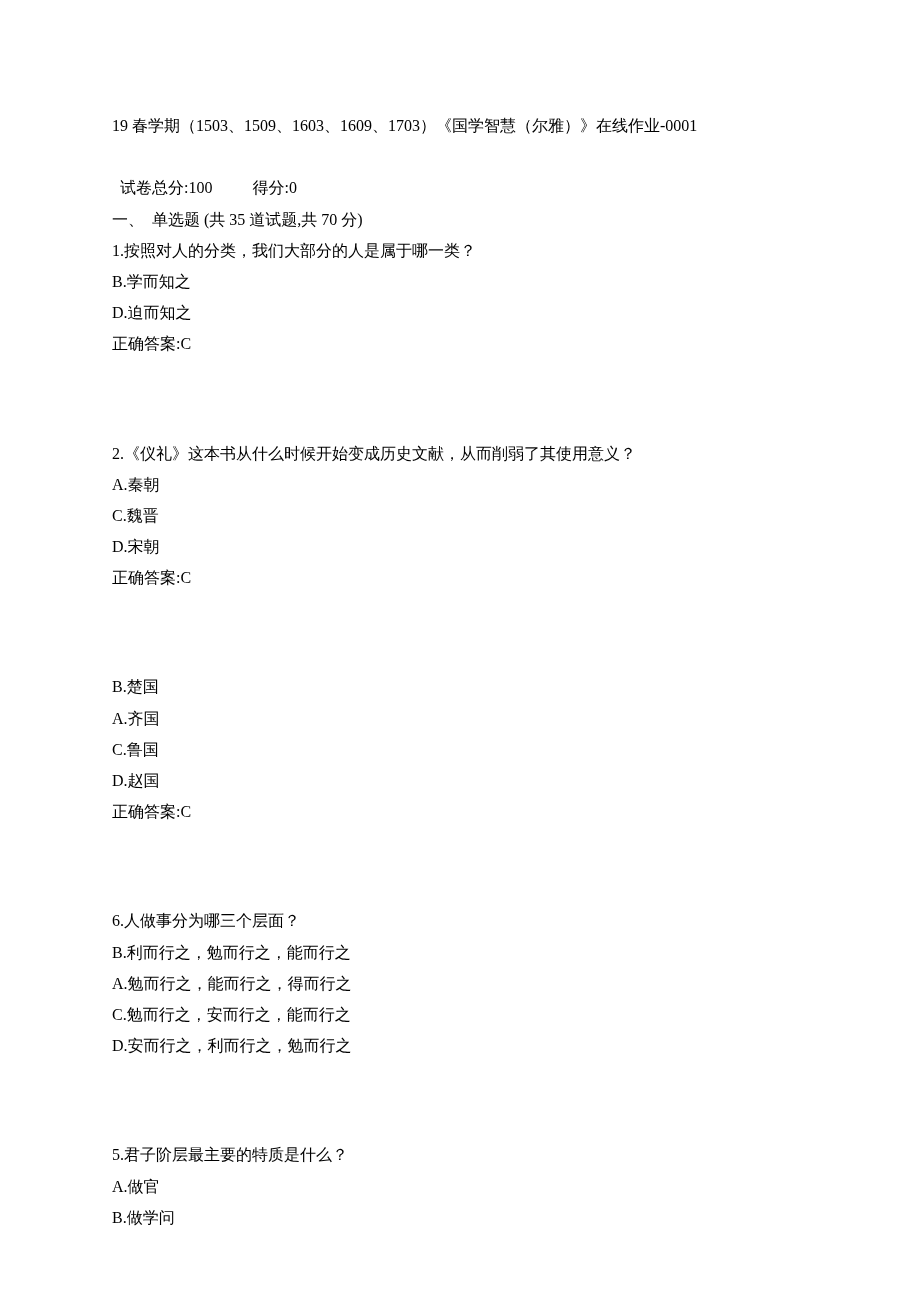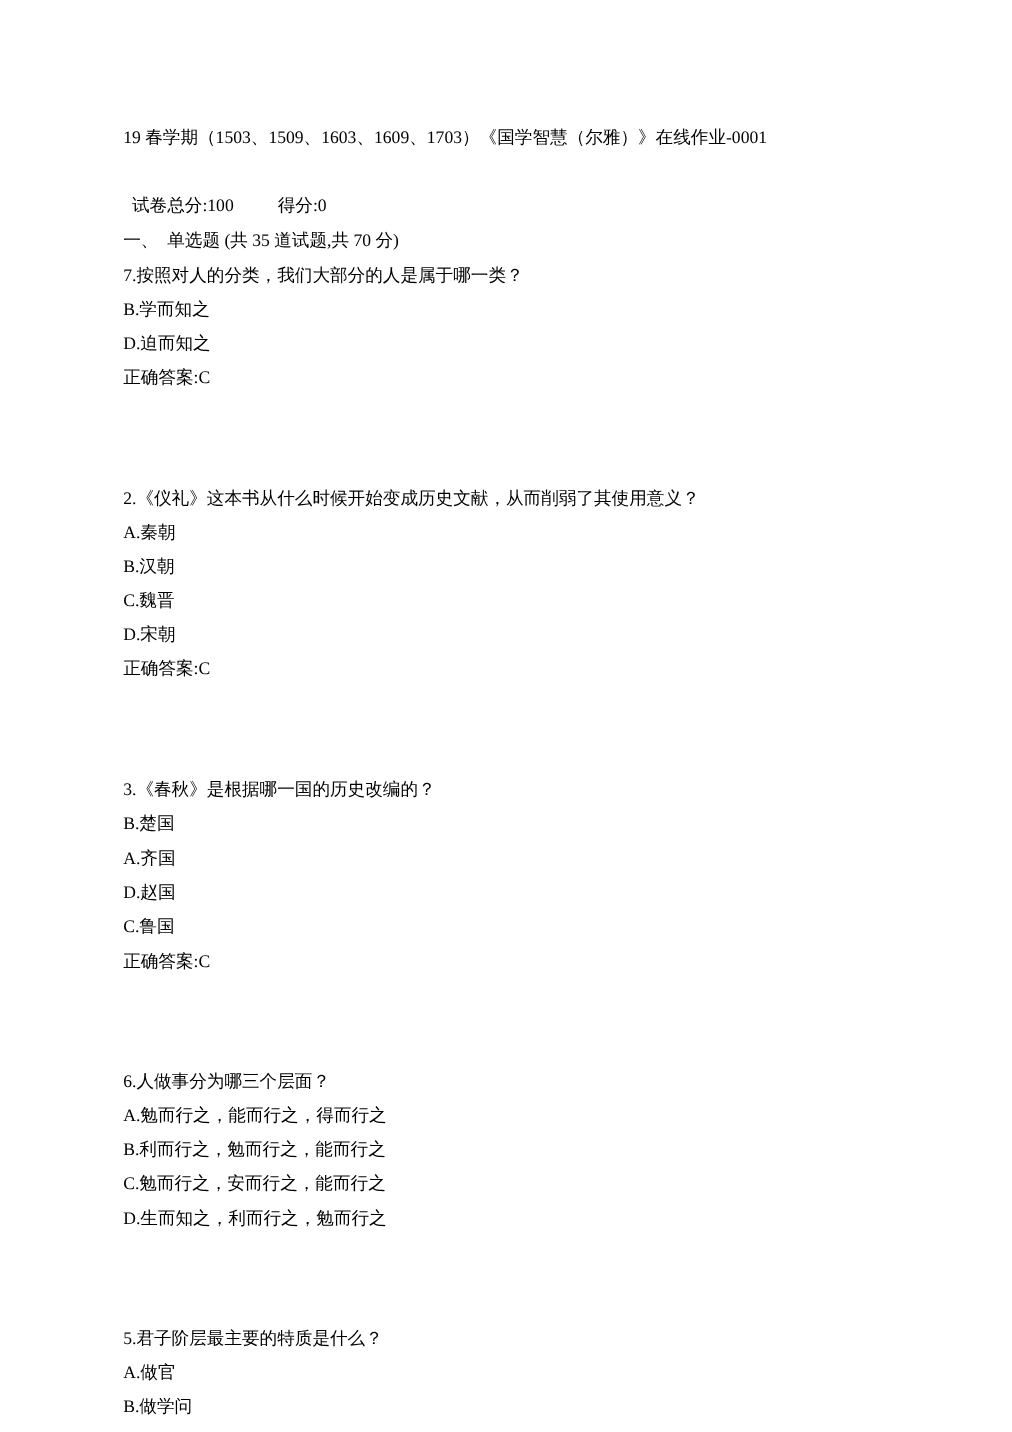--- a/index.html
+++ b/index.html
@@ -35,50 +35,48 @@
 </head>
 <body>
 
 <div class="line">19 春学期（1503、1509、1603、1609、1703）《国学智慧（尔雅）》在线作业-0001</div>
 <div class="line score-line">
   <span>试卷总分:100</span><span class="gap"></span><span>得分:0</span>
 </div>
 <div class="line">一、  单选题 (共 35 道试题,共 70 分)</div>
 
 <div>
-  <div class="line">7.按照对人的分类，我们大部分的人是属于哪一类？</div>
+  <div class="line">1.按照对人的分类，我们大部分的人是属于哪一类？</div>
   <div class="line">B.学而知之</div>
   <div class="line">D.迫而知之</div>
   <div class="line">正确答案:C</div>
 </div>
 
 <div class="q-block">
   <div class="line">2.《仪礼》这本书从什么时候开始变成历史文献，从而削弱了其使用意义？</div>
   <div class="line">A.秦朝</div>
-  <div class="line">B.汉朝</div>
   <div class="line">C.魏晋</div>
   <div class="line">D.宋朝</div>
   <div class="line">正确答案:C</div>
 </div>
 
 <div class="q-block">
-  <div class="line">3.《春秋》是根据哪一国的历史改编的？</div>
   <div class="line">B.楚国</div>
   <div class="line">A.齐国</div>
+  <div class="line">C.鲁国</div>
   <div class="line">D.赵国</div>
-  <div class="line">C.鲁国</div>
   <div class="line">正确答案:C</div>
 </div>
 
 <div class="q-block">
   <div class="line">6.人做事分为哪三个层面？</div>
+  <div class="line">B.利而行之，勉而行之，能而行之</div>
   <div class="line">A.勉而行之，能而行之，得而行之</div>
-  <div class="line">B.利而行之，勉而行之，能而行之</div>
   <div class="line">C.勉而行之，安而行之，能而行之</div>
-  <div class="line">D.生而知之，利而行之，勉而行之</div>
+  <div class="line">D.安而行之，利而行之，勉而行之</div>
 </div>
 
 <div class="q-block">
   <div class="line">5.君子阶层最主要的特质是什么？</div>
   <div class="line">A.做官</div>
   <div class="line">B.做学问</div>
 
 </div>
 
 </body></html>

